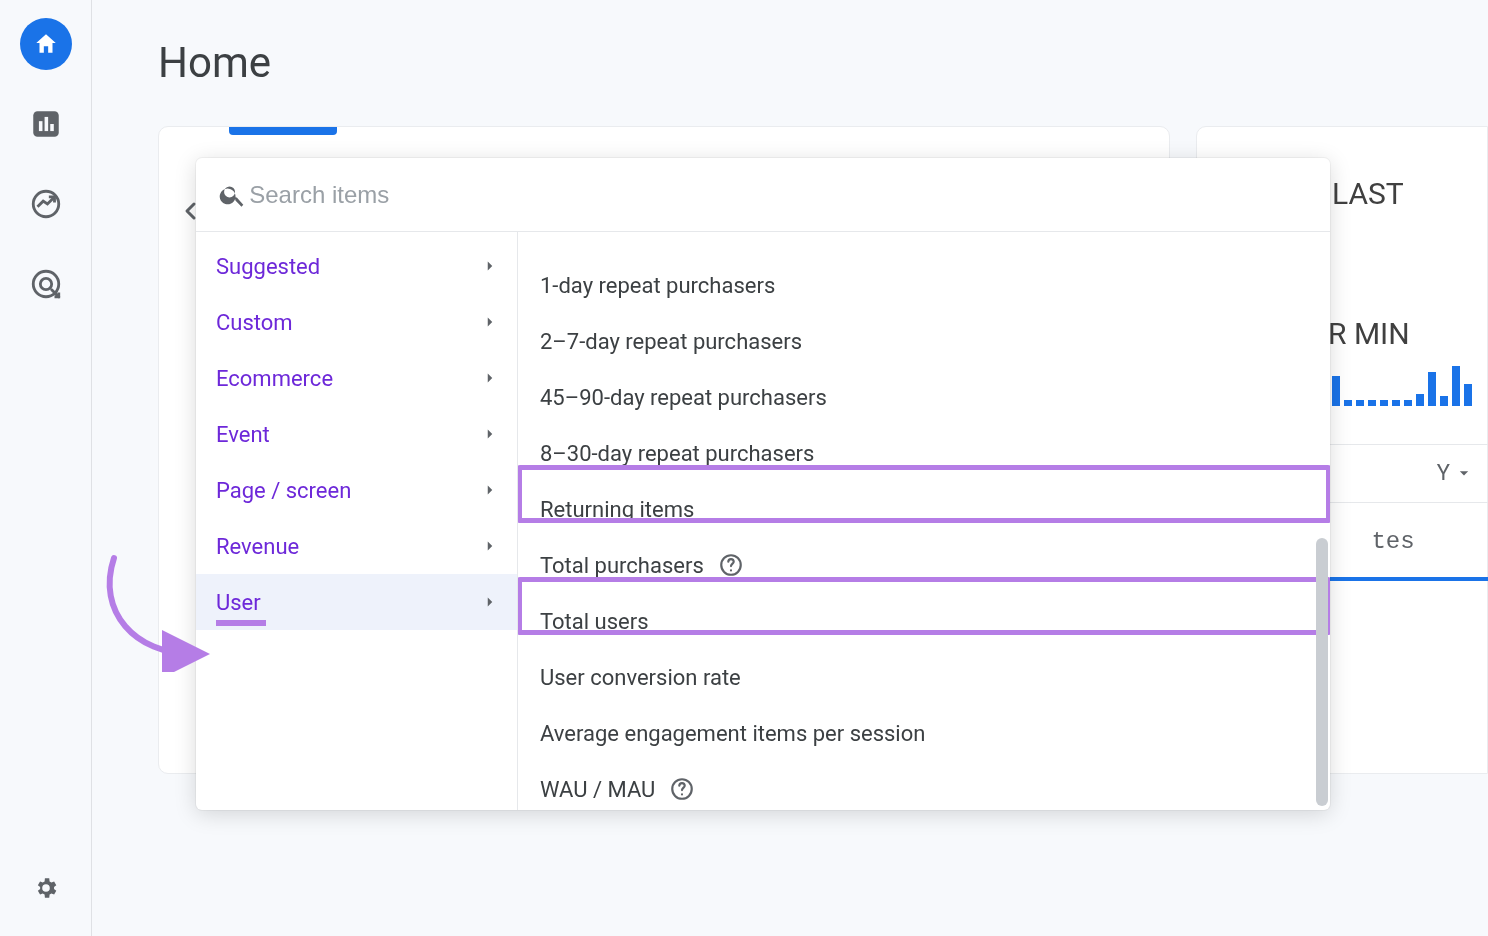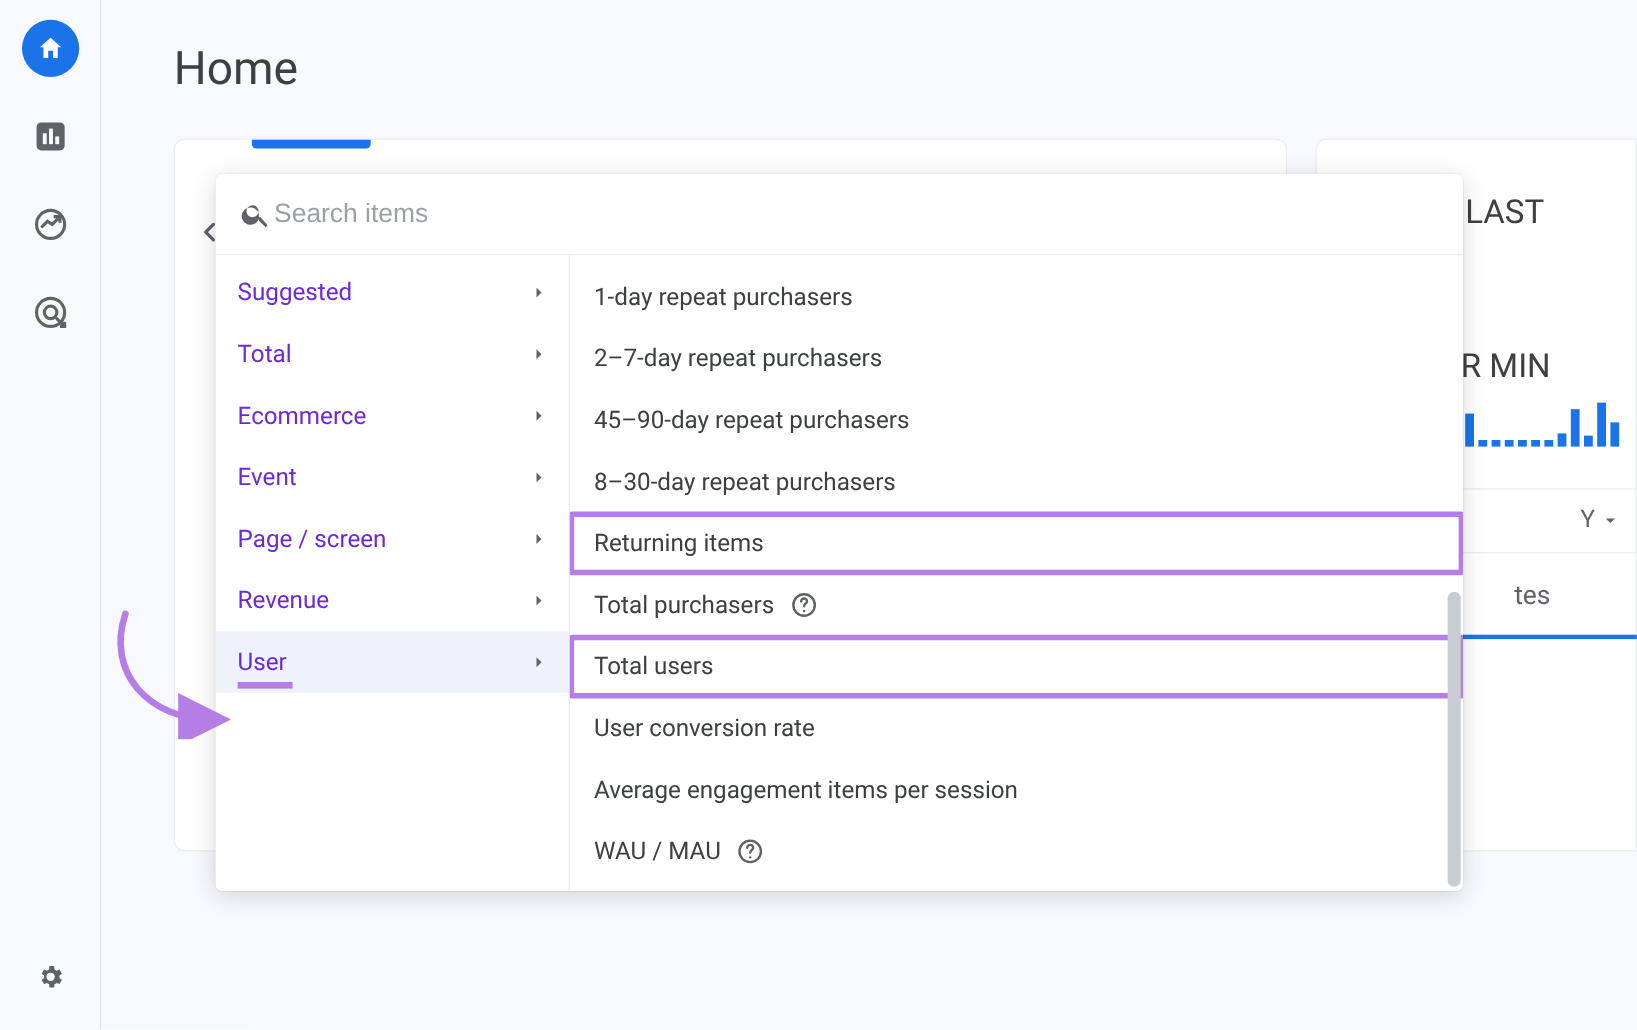--- a/index.html
+++ b/index.html
@@ -107,21 +107,21 @@
   .side-tab {
     position:absolute; left:1200px; top:502px;
     right:0; height:78px;
     border-top:1px solid #e6e8eb;
     border-bottom:1px solid #e6e8eb;
   }
   .side-tab-inner {
     position:absolute; right:0; top:0;
     width:190px; height:100%;
     display:flex; align-items:center; justify-content:center;
-    font-size:24px; color:#5f6368;
+    font-size:24px; color:#5f6368;font-family:Liberation Mono, monospace;
   }
   .side-tab-underline {
     position:absolute; right:0; bottom:-2px;
     width:190px; height:4px;
     background:#1a73e8;
   }
   .side-sparkline {
     position:absolute; left:1332px; top:362px;
     width:150px; height:44px;
     display:flex; align-items:flex-end; gap:4px;
@@ -182,21 +182,21 @@
 
   .popup-col-right {
     flex:1;
     padding-top:10px;
     position:relative;
     overflow-y:auto;
   }
   .metric {
     height:56px;
     padding:0 22px;
-    display:flex; align-items:center;
+    display:flex; align-items:flex-end;
     font-size:22px; color:#3c4043;
     cursor:pointer;
     position:relative;
   }
   .metric .help {
     width:26px; height:26px;
     margin-left:14px;
     color:#5f6368;
   }
   .metric.highlight {
@@ -309,21 +309,21 @@
   </div>
   <div class="popup-body">
     <div class="popup-col-left" id="cat-list">
         <div class="cat">
           <span>Suggested</span>
           <svg viewBox="0 0 24 24">
             <path d="M9 6l6 6-6 6z"></path>
           </svg>
         </div>
         <div class="cat">
-          <span>Total</span>
+          <span>Custom</span>
           <svg viewBox="0 0 24 24">
             <path d="M9 6l6 6-6 6z"></path>
           </svg>
         </div>
         <div class="cat">
           <span>Ecommerce</span>
           <svg viewBox="0 0 24 24">
             <path d="M9 6l6 6-6 6z"></path>
           </svg>
         </div>

